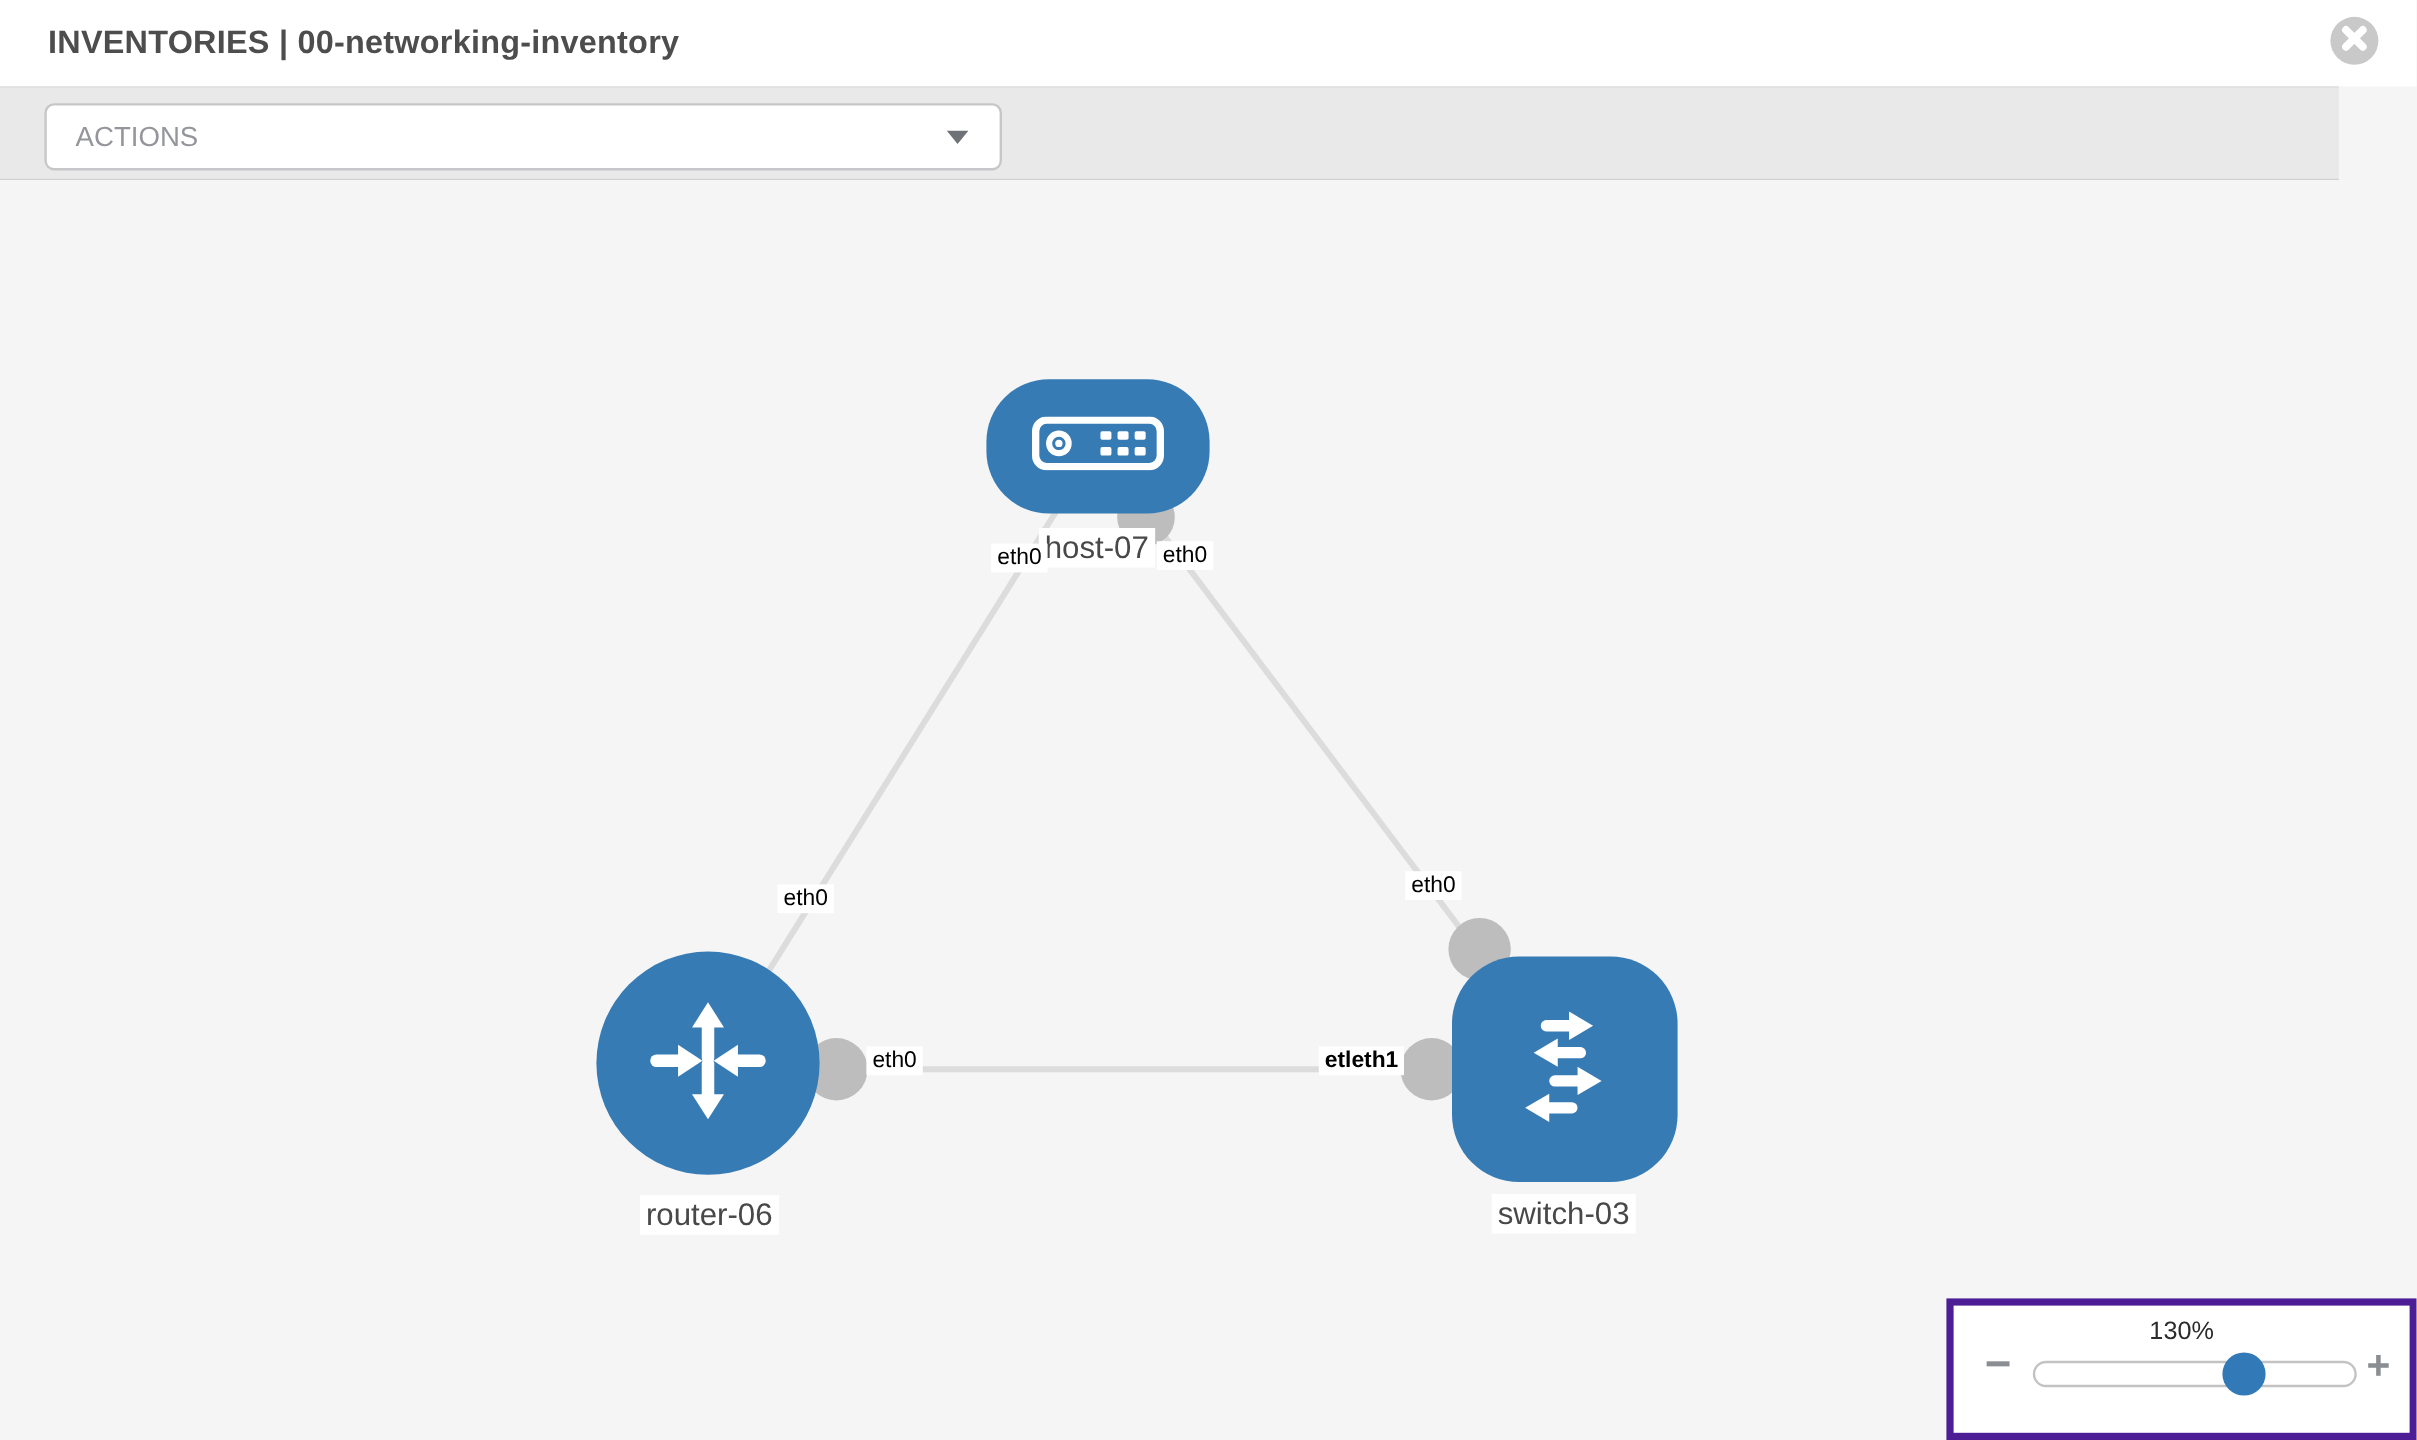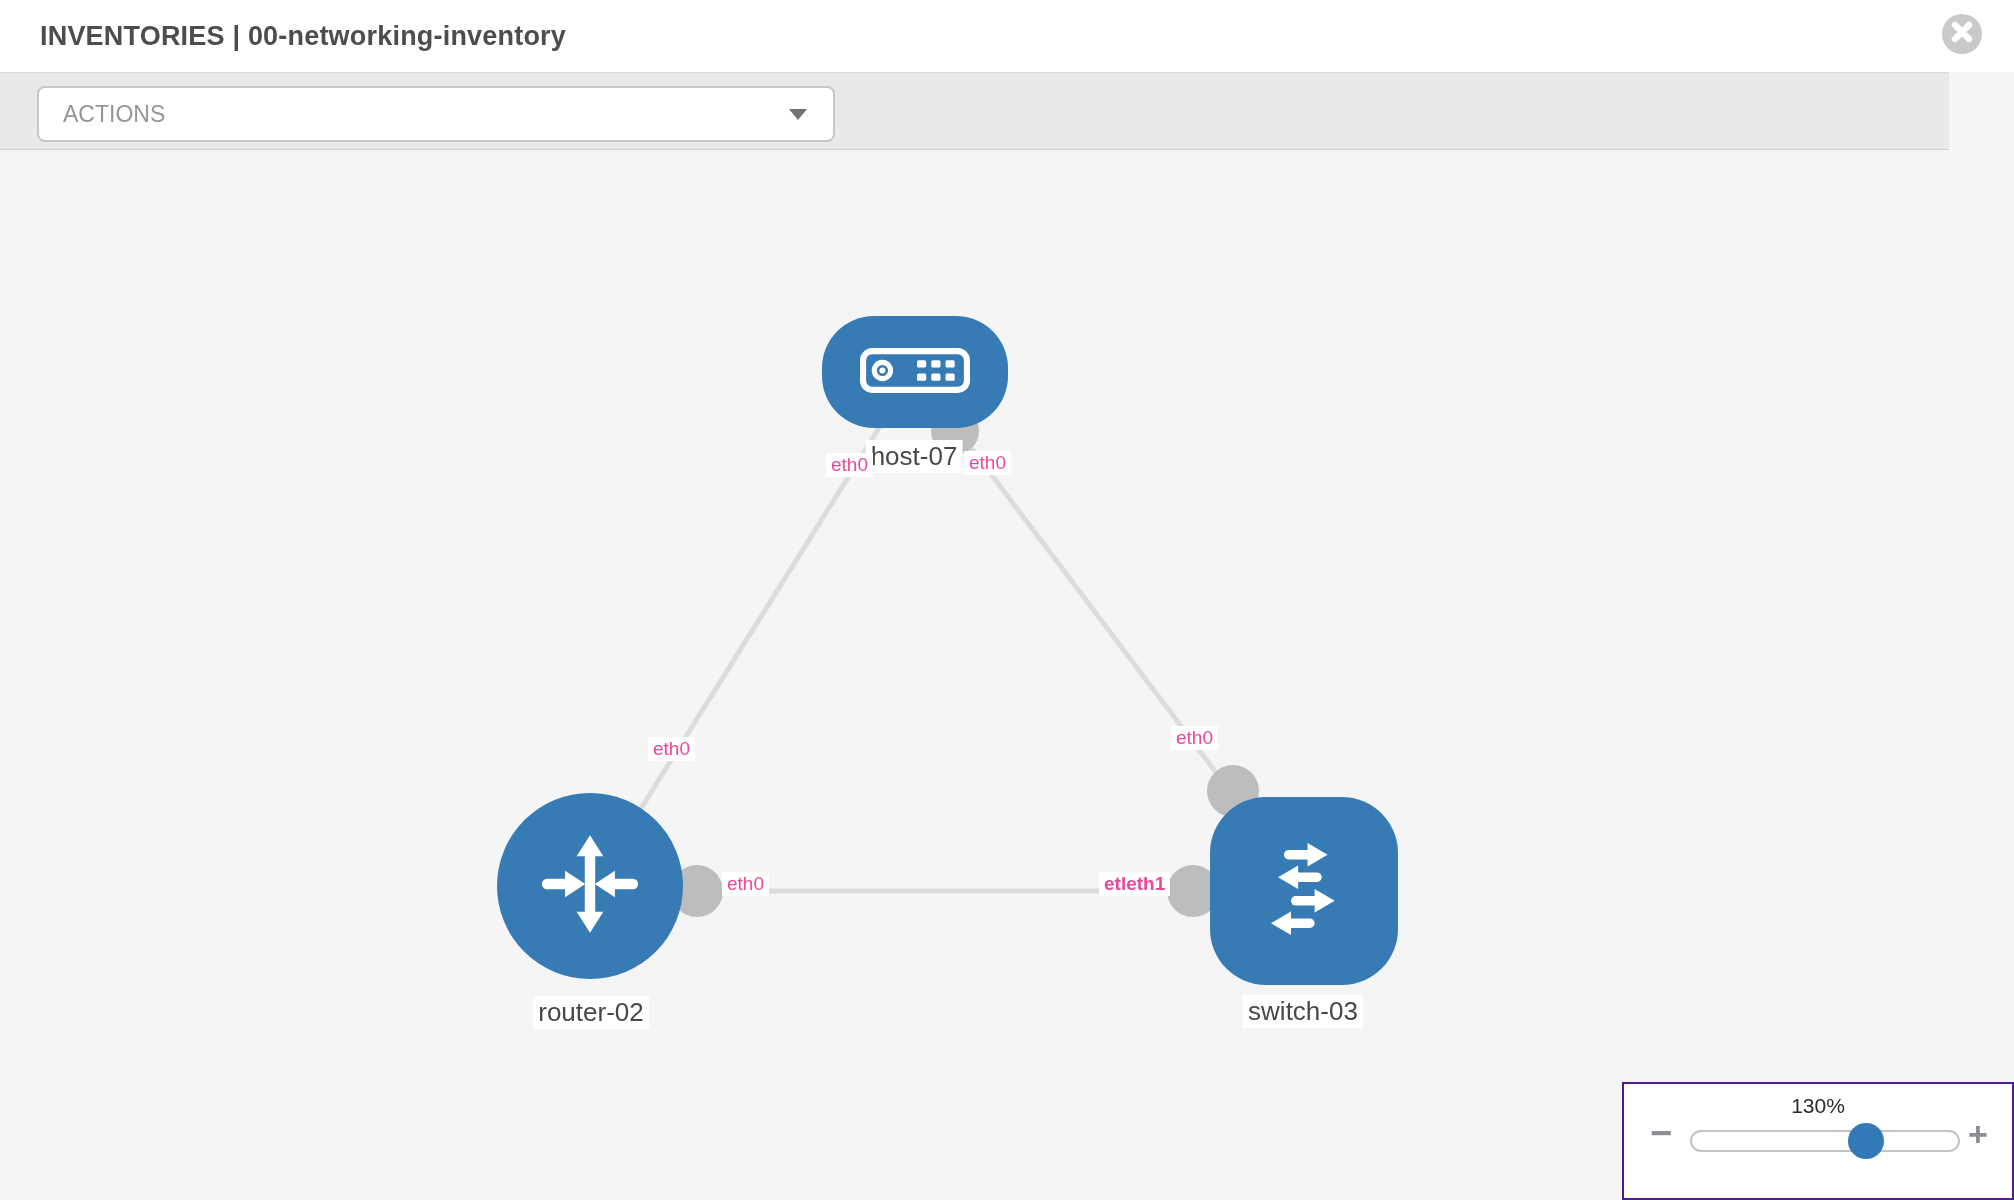--- a/index.html
+++ b/index.html
@@ -34,25 +34,25 @@
   .canvas{position:absolute;top:150px;left:0;width:2014px;height:1050px;background:#f5f5f6;}
   .links-layer{position:absolute;top:0;left:0;}
 
   .node{position:absolute;background:#377bb5;display:flex;align-items:center;justify-content:center;cursor:pointer;}
   .node-host{left:822px;top:166px;width:186px;height:112px;border-radius:52px;}
   .node-router{left:497px;top:643px;width:186px;height:186px;border-radius:50%;}
   .node-switch{left:1210px;top:647px;width:188px;height:188px;border-radius:56px;}
 
   .glabel{position:absolute;background:#ffffff;white-space:nowrap;padding:1px 5px;}
   .node-label{font-size:26px;color:#484848;transform:translateX(-50%);}
-  .iface{font-size:19px;color:#ec4899;}
+  .iface{font-size:19px;color:#000000;}
 
   
   .zoom-panel{position:absolute;left:1622px;top:932px;width:392px;height:118px;background:#ffffff;
-              border:2px solid #4c1d95;box-sizing:border-box;}
+              border:6px solid #4c1d95;box-sizing:border-box;}
   .zoom-level{position:absolute;top:10px;left:0;width:100%;text-align:center;
               font-size:21px;color:#2b2b2b;}
   .zoom-minus{position:absolute;left:26px;top:30px;font-size:38px;font-weight:bold;color:#8a8e92;cursor:pointer;line-height:38px;}
   .zoom-plus{position:absolute;left:344px;top:33px;font-size:34px;font-weight:bold;color:#8a8e92;cursor:pointer;line-height:34px;}
   .zoom-track{position:absolute;left:66px;top:46px;width:270px;height:22px;background:#ffffff;
               border:2px solid #c3c3c4;border-radius:12px;box-sizing:border-box;cursor:pointer;}
   .zoom-thumb{position:absolute;left:156px;top:-9px;width:36px;height:36px;border-radius:50%;
               background:#3279b7;cursor:grab;}
 </style>
 </head>
@@ -160,21 +160,21 @@
             <line x1="43" y1="60" x2="61" y2="60"></line>
               <polygon points="76,60 59,50 59,70" stroke="none"></polygon>
             <line x1="55" y1="79" x2="37" y2="79"></line>
               <polygon points="22,79 39,69 39,89" stroke="none"></polygon>
           </g>
         </svg>
       </span>
     </div>
 
     <div class="glabel node-label" style="left:914px;top:290px;">host-07</div>
-    <div class="glabel node-label" style="left:591px;top:846px;">router-02</div>
+    <div class="glabel node-label" style="left:591px;top:846px;">router-06</div>
     <div class="glabel node-label" style="left:1303px;top:845px;">switch-03</div>
 
     <div class="glabel iface" style="left:826px;top:303px;">eth0</div>
     <div class="glabel iface" style="left:964px;top:301px;">eth0</div>
     <div class="glabel iface" style="left:648px;top:587px;">eth0</div>
     <div class="glabel iface" style="left:1171px;top:576px;">eth0</div>
     <div class="glabel iface" style="left:722px;top:722px;">eth0</div>
     <div class="glabel iface" style="left:1099px;top:722px;font-weight:bold;">etleth1</div>
 
     <div class="zoom-panel">

